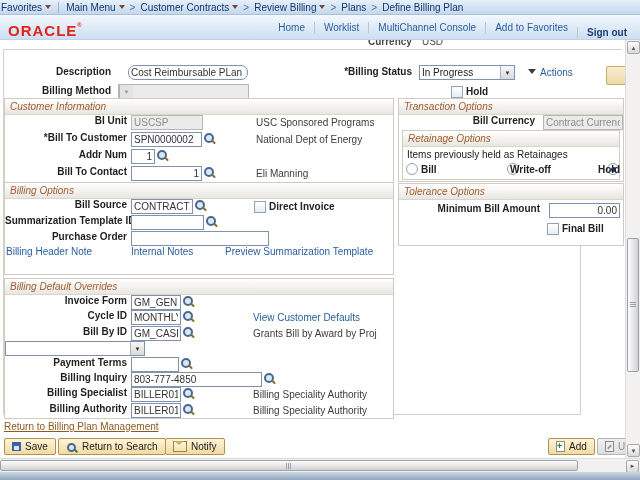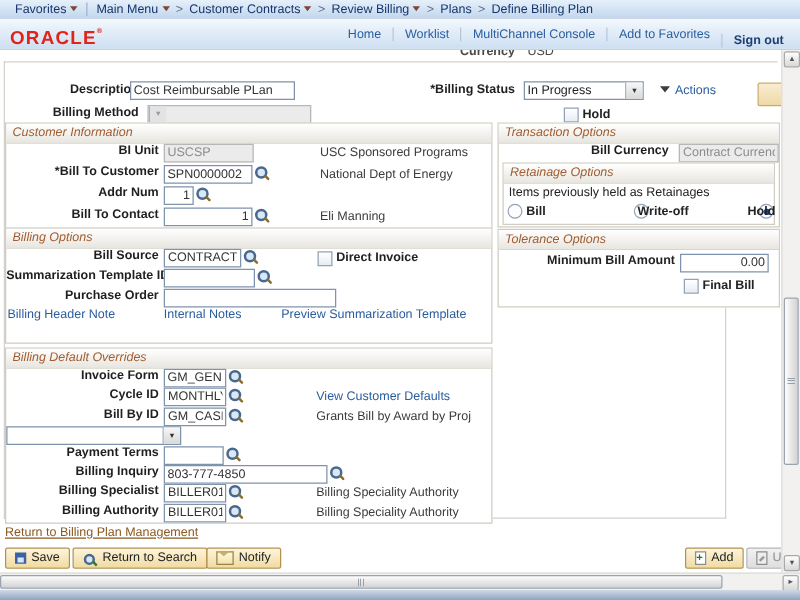--- a/index.html
+++ b/index.html
@@ -3,21 +3,21 @@
 <meta charset="utf-8">
 <style>
   html,body{margin:0;padding:0;}
   body{width:640px;height:480px;overflow:hidden;position:relative;background:#fff;
        font-family:"Liberation Sans",sans-serif;font-size:10px;color:#222;}
   .abs{position:absolute;}
   .b{font-weight:bold;}
   
   .crumb-bar{position:absolute;left:0;top:0;width:640px;height:15px;box-sizing:border-box;
      background:linear-gradient(#e6f0fb,#c3d8ee);border-bottom:1px solid #aebfd8;
-     display:flex;align-items:center;padding:0 12px;color:#15356b;white-space:nowrap;}
+     display:flex;align-items:center;padding:0 1px;color:#15356b;white-space:nowrap;}
   .crumb{display:inline-flex;align-items:center;gap:3px;cursor:pointer;}
   .crumb-divider{width:1px;height:11px;background:#9fb3cf;margin:0 7px;}
   .crumb-sep{margin:0 5px;color:#5a6c8e;}
   .dd-tri{width:0;height:0;border:3px solid transparent;border-top:4px solid #7e4434;margin-top:3px;}
   
   .header-band{position:absolute;left:0;top:15px;width:640px;height:25px;box-sizing:border-box;
      background:linear-gradient(#f3f8fd,#cddff2);border-bottom:1px solid #c2d1e4;}
   .hlinks{position:absolute;right:4px;top:1px;display:flex;align-items:center;font-size:10px;}
   .hlink{padding:0 9px;border-left:1px solid #b9c6d8;color:#2a5d9e;cursor:pointer;white-space:nowrap;}
   .hlink.first{border-left:none;}
@@ -147,21 +147,21 @@
 
   <div class="line" style="left:3px;top:9px;width:619px;height:1px"></div>
   <div class="line" style="left:3px;top:9px;width:1px;height:366px"></div>
   <div class="line" style="left:3px;top:374px;width:578px;height:1px"></div>
   <div class="line" style="left:580px;top:205px;width:1px;height:170px"></div>
 
   <div class="tanfrag" style="left:606px;top:26px;width:25px;height:19px"></div>
 
   <div class="abs" style="left:0;top:25px;width:625px;height:15px">
     <span class="flabel abs" style="left:0;top:1px;width:115px">Description</span>
-    <input class="tf abs" style="left: 104px; top: 0px; width: 132px;" value="Cost Reimbursable PLan">
+    <input class="tf abs" style="left: 128px; top: 0px; width: 120px; border-radius: 7px;" value="Cost Reimbursable PLan">
     <span class="flabel abs" style="left:334px;top:1px;width:82px">*Billing Status</span>
     <div class="sel abs" style="left:419px;top:0;width:96px">
       <span class="sel-text">In Progress</span>
       <span class="sel-btn"></span>
     </div>
     <span class="act-tri abs" style="left:528px;top:4px"></span>
     <span class="link abs" style="left:540px;top:2px">Actions</span>
   </div>
 
   <div class="abs" style="left:0;top:44px;width:625px;height:15px">
@@ -291,21 +291,21 @@
         <span class="rad sel2 abs" style="left:180px;top:1px"></span>
         <span class="cb-label abs" style="left:195px;top:2px">Hold</span>
       </div>
     </div>
   </div>
 
   <div class="gbox" style="left:398px;top:143px;width:226px;height:63px">
     <div class="gbox-h">Tolerance Options</div>
     <div class="frow" style="height:17px;margin-top:3px">
       <span class="flabel lw145">Minimum Bill Amount</span>
-      <input class="tf ra" style="width: 71px; margin-left: 0;" value="0.00">
+      <input class="tf ra" style="width: 71px; margin-left: 5px;" value="0.00">
     </div>
     <div class="frow" style="height:17px">
       <span class="cb abs" style="left:148px;top:3px"></span>
       <span class="cb-label abs" style="left:163px;top:3px">Final Bill</span>
     </div>
   </div>
 
   <span class="rlink abs" style="left:4px;top:381px">Return to Billing Plan Management</span>
 
   <div class="btn" style="left:4px;top:398px">

